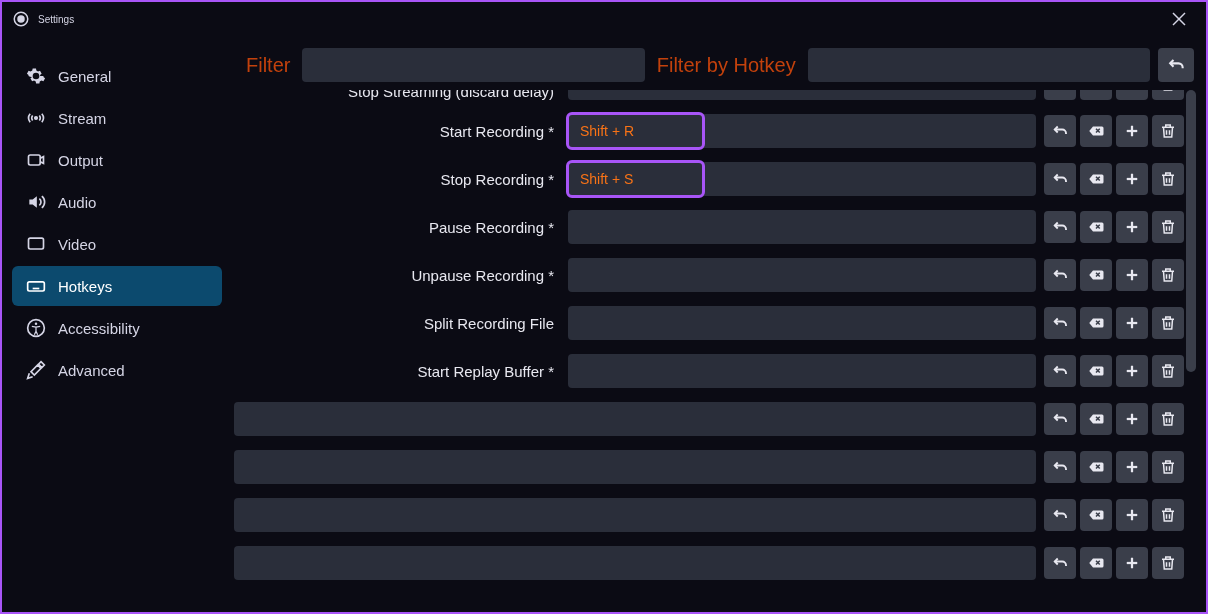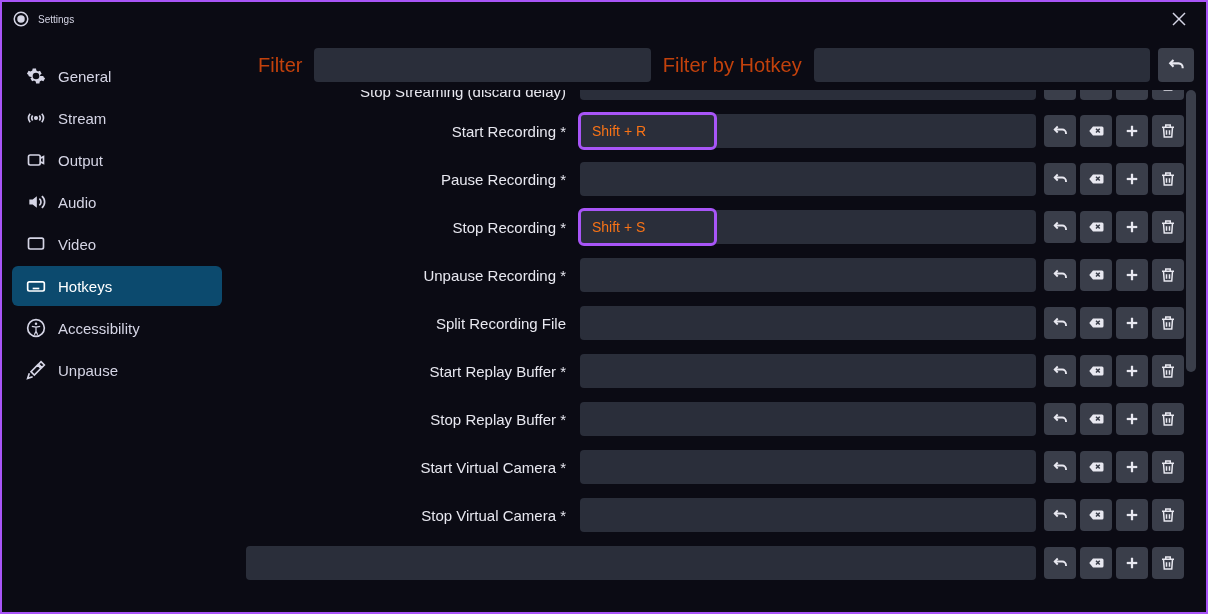--- a/index.html
+++ b/index.html
@@ -32,21 +32,21 @@
     .close-x {
       font-size: 18px;
       color: #d5d5e5;
       padding: 4px 10px;
       cursor: pointer;
     }
     .container {
       display: flex;
       height: calc(100% - 36px);
       padding: 12px 8px 8px 10px;
-      gap: 24px;
+      gap: 12px;
     }
     .sidebar {
       width: 210px;
       display: flex;
       flex-direction: column;
       gap: 2px;
       padding-top: 8px;
     }
     .sidebar-item {
       display: flex;
@@ -291,21 +291,21 @@
       </span>
       <span>Accessibility</span>
     </div>
 
     <div class="sidebar-item">
       <span class="icon">
         <svg width="20" height="20" viewBox="0 0 24 24" fill="none" stroke="#d5d5e5" stroke-width="2">
             <path d="M14 6l4 4-8 8-4-4zM18 2l4 4-3 3-4-4zM4 16l-2 6 6-2"></path>
           </svg>
       </span>
-      <span>Unpause</span>
+      <span>Advanced</span>
     </div>
 
   </div>
 
   <div class="main">
 
     <div class="filter-row">
       <span class="filter-label">Filter</span>
       <input class="filter-input" value="" style="">
       <span class="filter-label">Filter by Hotkey</span>
@@ -391,57 +391,20 @@
               <button class="action-btn">
                 <span>
                   <svg width="18" height="18" viewBox="0 0 24 24" fill="none" stroke="#e8e8f0" stroke-width="2">
                     <path d="M4 7h16M9 7V4h6v3M6 7l1 13h10l1-13M10 11v6M14 11v6"></path>
                   </svg>
                 </span>
               </button>
             </div>
           </div>
           <div class="hotkey-row">
-            <div class="hotkey-label">Pause Recording *</div>
-            <input class="hotkey-input" readonly="readonly" style="">
-            <div class="row-actions">
-              <button class="action-btn">
-                <span>
-                  <svg width="18" height="18" viewBox="0 0 24 24" fill="none" stroke="#e8e8f0" stroke-width="2.5">
-                    <path d="M9 14l-4-4 4-4"></path>
-                    <path d="M5 10h10a5 5 0 015 5v1"></path>
-                  </svg>
-                </span>
-              </button>
-              <button class="action-btn">
-                <span>
-                  <svg width="18" height="18" viewBox="0 0 24 24" fill="#e8e8f0">
-                    <path d="M20 6H8l-5 6 5 6h12a2 2 0 002-2V8a2 2 0 00-2-2z"></path>
-                    <path d="M12 9l5 5M17 9l-5 5" stroke="#3a3e4a" stroke-width="2"></path>
-                  </svg>
-                </span>
-              </button>
-              <button class="action-btn">
-                <span>
-                  <svg width="18" height="18" viewBox="0 0 24 24" fill="none" stroke="#e8e8f0" stroke-width="3">
-                    <line x1="12" y1="5" x2="12" y2="19"></line>
-                    <line x1="5" y1="12" x2="19" y2="12"></line>
-                  </svg>
-                </span>
-              </button>
-              <button class="action-btn">
-                <span>
-                  <svg width="18" height="18" viewBox="0 0 24 24" fill="none" stroke="#e8e8f0" stroke-width="2">
-                    <path d="M4 7h16M9 7V4h6v3M6 7l1 13h10l1-13M10 11v6M14 11v6"></path>
-                  </svg>
-                </span>
-              </button>
-            </div>
-          </div>
-          <div class="hotkey-row">
             <div class="hotkey-label">Stop Recording *</div>
             <div class="hotkey-input-wrap">
               <input class="hotkey-input" readonly="readonly" style="position: absolute; left: 0px; right: 0px;">
               <input class="hotkey-input highlight" readonly="readonly" value="Shift + S" style="position: relative;">
             </div>
             <div class="row-actions">
               <button class="action-btn">
                 <span>
                   <svg width="18" height="18" viewBox="0 0 24 24" fill="none" stroke="#e8e8f0" stroke-width="2.5">
                     <path d="M9 14l-4-4 4-4"></path>
@@ -468,20 +431,57 @@
               <button class="action-btn">
                 <span>
                   <svg width="18" height="18" viewBox="0 0 24 24" fill="none" stroke="#e8e8f0" stroke-width="2">
                     <path d="M4 7h16M9 7V4h6v3M6 7l1 13h10l1-13M10 11v6M14 11v6"></path>
                   </svg>
                 </span>
               </button>
             </div>
           </div>
           <div class="hotkey-row">
+            <div class="hotkey-label">Pause Recording *</div>
+            <input class="hotkey-input" readonly="readonly" style="">
+            <div class="row-actions">
+              <button class="action-btn">
+                <span>
+                  <svg width="18" height="18" viewBox="0 0 24 24" fill="none" stroke="#e8e8f0" stroke-width="2.5">
+                    <path d="M9 14l-4-4 4-4"></path>
+                    <path d="M5 10h10a5 5 0 015 5v1"></path>
+                  </svg>
+                </span>
+              </button>
+              <button class="action-btn">
+                <span>
+                  <svg width="18" height="18" viewBox="0 0 24 24" fill="#e8e8f0">
+                    <path d="M20 6H8l-5 6 5 6h12a2 2 0 002-2V8a2 2 0 00-2-2z"></path>
+                    <path d="M12 9l5 5M17 9l-5 5" stroke="#3a3e4a" stroke-width="2"></path>
+                  </svg>
+                </span>
+              </button>
+              <button class="action-btn">
+                <span>
+                  <svg width="18" height="18" viewBox="0 0 24 24" fill="none" stroke="#e8e8f0" stroke-width="3">
+                    <line x1="12" y1="5" x2="12" y2="19"></line>
+                    <line x1="5" y1="12" x2="19" y2="12"></line>
+                  </svg>
+                </span>
+              </button>
+              <button class="action-btn">
+                <span>
+                  <svg width="18" height="18" viewBox="0 0 24 24" fill="none" stroke="#e8e8f0" stroke-width="2">
+                    <path d="M4 7h16M9 7V4h6v3M6 7l1 13h10l1-13M10 11v6M14 11v6"></path>
+                  </svg>
+                </span>
+              </button>
+            </div>
+          </div>
+          <div class="hotkey-row">
             <div class="hotkey-label">Unpause Recording *</div>
             <input class="hotkey-input" readonly="readonly" style="">
             <div class="row-actions">
               <button class="action-btn">
                 <span>
                   <svg width="18" height="18" viewBox="0 0 24 24" fill="none" stroke="#e8e8f0" stroke-width="2.5">
                     <path d="M9 14l-4-4 4-4"></path>
                     <path d="M5 10h10a5 5 0 015 5v1"></path>
                   </svg>
                 </span>
@@ -579,95 +579,92 @@
               <button class="action-btn">
                 <span>
                   <svg width="18" height="18" viewBox="0 0 24 24" fill="none" stroke="#e8e8f0" stroke-width="2">
                     <path d="M4 7h16M9 7V4h6v3M6 7l1 13h10l1-13M10 11v6M14 11v6"></path>
                   </svg>
                 </span>
               </button>
             </div>
           </div>
           <div class="hotkey-row">
-            <div class="hotkey-label">Stop Replay Buffer *</div>
-            <input class="hotkey-input" readonly="readonly" style="">
-            <div class="row-actions">
-              <button class="action-btn">
-                <span>
-                  <svg width="18" height="18" viewBox="0 0 24 24" fill="none" stroke="#e8e8f0" stroke-width="2.5">
-                    <path d="M9 14l-4-4 4-4"></path>
-                    <path d="M5 10h10a5 5 0 015 5v1"></path>
-                  </svg>
-                </span>
-              </button>
-              <button class="action-btn">
-                <span>
-                  <svg width="18" height="18" viewBox="0 0 24 24" fill="#e8e8f0">
-                    <path d="M20 6H8l-5 6 5 6h12a2 2 0 002-2V8a2 2 0 00-2-2z"></path>
-                    <path d="M12 9l5 5M17 9l-5 5" stroke="#3a3e4a" stroke-width="2"></path>
-                  </svg>
-                </span>
-              </button>
-              <button class="action-btn">
-                <span>
-                  <svg width="18" height="18" viewBox="0 0 24 24" fill="none" stroke="#e8e8f0" stroke-width="3">
-                    <line x1="12" y1="5" x2="12" y2="19"></line>
-                    <line x1="5" y1="12" x2="19" y2="12"></line>
-                  </svg>
-                </span>
-              </button>
-              <button class="action-btn">
-                <span>
-                  <svg width="18" height="18" viewBox="0 0 24 24" fill="none" stroke="#e8e8f0" stroke-width="2">
-                    <path d="M4 7h16M9 7V4h6v3M6 7l1 13h10l1-13M10 11v6M14 11v6"></path>
-                  </svg>
-                </span>
-              </button>
-            </div>
-          </div>
-          <div class="hotkey-row">
-            <div class="hotkey-label">Start Virtual Camera *</div>
-            <input class="hotkey-input" readonly="readonly" style="">
-            <div class="row-actions">
-              <button class="action-btn">
-                <span>
-                  <svg width="18" height="18" viewBox="0 0 24 24" fill="none" stroke="#e8e8f0" stroke-width="2.5">
-                    <path d="M9 14l-4-4 4-4"></path>
-                    <path d="M5 10h10a5 5 0 015 5v1"></path>
-                  </svg>
-                </span>
-              </button>
-              <button class="action-btn">
-                <span>
-                  <svg width="18" height="18" viewBox="0 0 24 24" fill="#e8e8f0">
-                    <path d="M20 6H8l-5 6 5 6h12a2 2 0 002-2V8a2 2 0 00-2-2z"></path>
-                    <path d="M12 9l5 5M17 9l-5 5" stroke="#3a3e4a" stroke-width="2"></path>
-                  </svg>
-                </span>
-              </button>
-              <button class="action-btn">
-                <span>
-                  <svg width="18" height="18" viewBox="0 0 24 24" fill="none" stroke="#e8e8f0" stroke-width="3">
-                    <line x1="12" y1="5" x2="12" y2="19"></line>
-                    <line x1="5" y1="12" x2="19" y2="12"></line>
-                  </svg>
-                </span>
-              </button>
-              <button class="action-btn">
-                <span>
-                  <svg width="18" height="18" viewBox="0 0 24 24" fill="none" stroke="#e8e8f0" stroke-width="2">
-                    <path d="M4 7h16M9 7V4h6v3M6 7l1 13h10l1-13M10 11v6M14 11v6"></path>
-                  </svg>
-                </span>
-              </button>
-            </div>
-          </div>
-          <div class="hotkey-row">
-            <div class="hotkey-label">Stop Virtual Camera *</div>
+            <input class="hotkey-input" readonly="readonly" style="">
+            <div class="row-actions">
+              <button class="action-btn">
+                <span>
+                  <svg width="18" height="18" viewBox="0 0 24 24" fill="none" stroke="#e8e8f0" stroke-width="2.5">
+                    <path d="M9 14l-4-4 4-4"></path>
+                    <path d="M5 10h10a5 5 0 015 5v1"></path>
+                  </svg>
+                </span>
+              </button>
+              <button class="action-btn">
+                <span>
+                  <svg width="18" height="18" viewBox="0 0 24 24" fill="#e8e8f0">
+                    <path d="M20 6H8l-5 6 5 6h12a2 2 0 002-2V8a2 2 0 00-2-2z"></path>
+                    <path d="M12 9l5 5M17 9l-5 5" stroke="#3a3e4a" stroke-width="2"></path>
+                  </svg>
+                </span>
+              </button>
+              <button class="action-btn">
+                <span>
+                  <svg width="18" height="18" viewBox="0 0 24 24" fill="none" stroke="#e8e8f0" stroke-width="3">
+                    <line x1="12" y1="5" x2="12" y2="19"></line>
+                    <line x1="5" y1="12" x2="19" y2="12"></line>
+                  </svg>
+                </span>
+              </button>
+              <button class="action-btn">
+                <span>
+                  <svg width="18" height="18" viewBox="0 0 24 24" fill="none" stroke="#e8e8f0" stroke-width="2">
+                    <path d="M4 7h16M9 7V4h6v3M6 7l1 13h10l1-13M10 11v6M14 11v6"></path>
+                  </svg>
+                </span>
+              </button>
+            </div>
+          </div>
+          <div class="hotkey-row">
+            <input class="hotkey-input" readonly="readonly" style="">
+            <div class="row-actions">
+              <button class="action-btn">
+                <span>
+                  <svg width="18" height="18" viewBox="0 0 24 24" fill="none" stroke="#e8e8f0" stroke-width="2.5">
+                    <path d="M9 14l-4-4 4-4"></path>
+                    <path d="M5 10h10a5 5 0 015 5v1"></path>
+                  </svg>
+                </span>
+              </button>
+              <button class="action-btn">
+                <span>
+                  <svg width="18" height="18" viewBox="0 0 24 24" fill="#e8e8f0">
+                    <path d="M20 6H8l-5 6 5 6h12a2 2 0 002-2V8a2 2 0 00-2-2z"></path>
+                    <path d="M12 9l5 5M17 9l-5 5" stroke="#3a3e4a" stroke-width="2"></path>
+                  </svg>
+                </span>
+              </button>
+              <button class="action-btn">
+                <span>
+                  <svg width="18" height="18" viewBox="0 0 24 24" fill="none" stroke="#e8e8f0" stroke-width="3">
+                    <line x1="12" y1="5" x2="12" y2="19"></line>
+                    <line x1="5" y1="12" x2="19" y2="12"></line>
+                  </svg>
+                </span>
+              </button>
+              <button class="action-btn">
+                <span>
+                  <svg width="18" height="18" viewBox="0 0 24 24" fill="none" stroke="#e8e8f0" stroke-width="2">
+                    <path d="M4 7h16M9 7V4h6v3M6 7l1 13h10l1-13M10 11v6M14 11v6"></path>
+                  </svg>
+                </span>
+              </button>
+            </div>
+          </div>
+          <div class="hotkey-row">
             <input class="hotkey-input" readonly="readonly" style="">
             <div class="row-actions">
               <button class="action-btn">
                 <span>
                   <svg width="18" height="18" viewBox="0 0 24 24" fill="none" stroke="#e8e8f0" stroke-width="2.5">
                     <path d="M9 14l-4-4 4-4"></path>
                     <path d="M5 10h10a5 5 0 015 5v1"></path>
                   </svg>
                 </span>
               </button>

